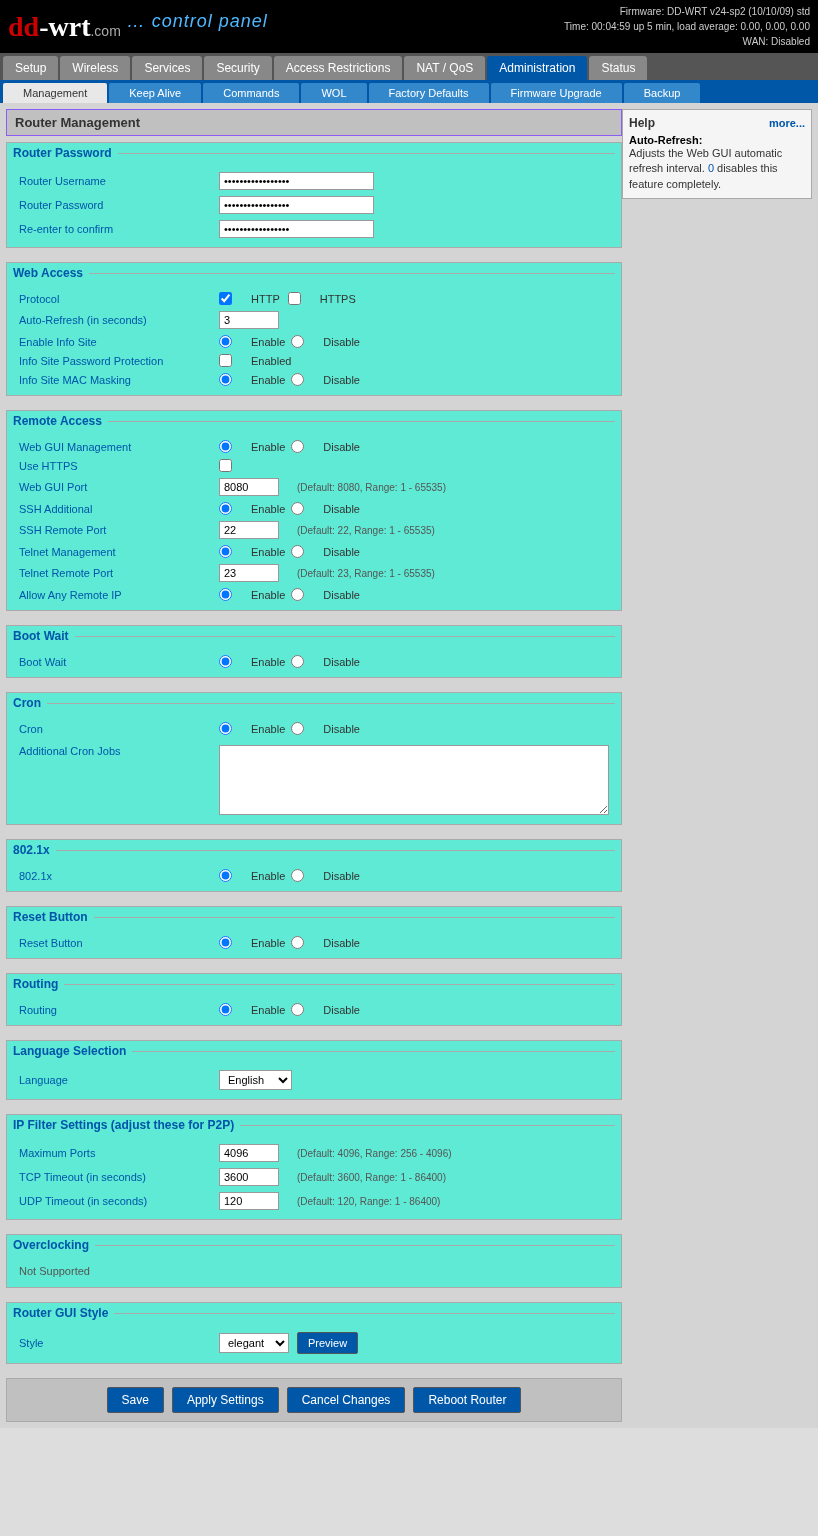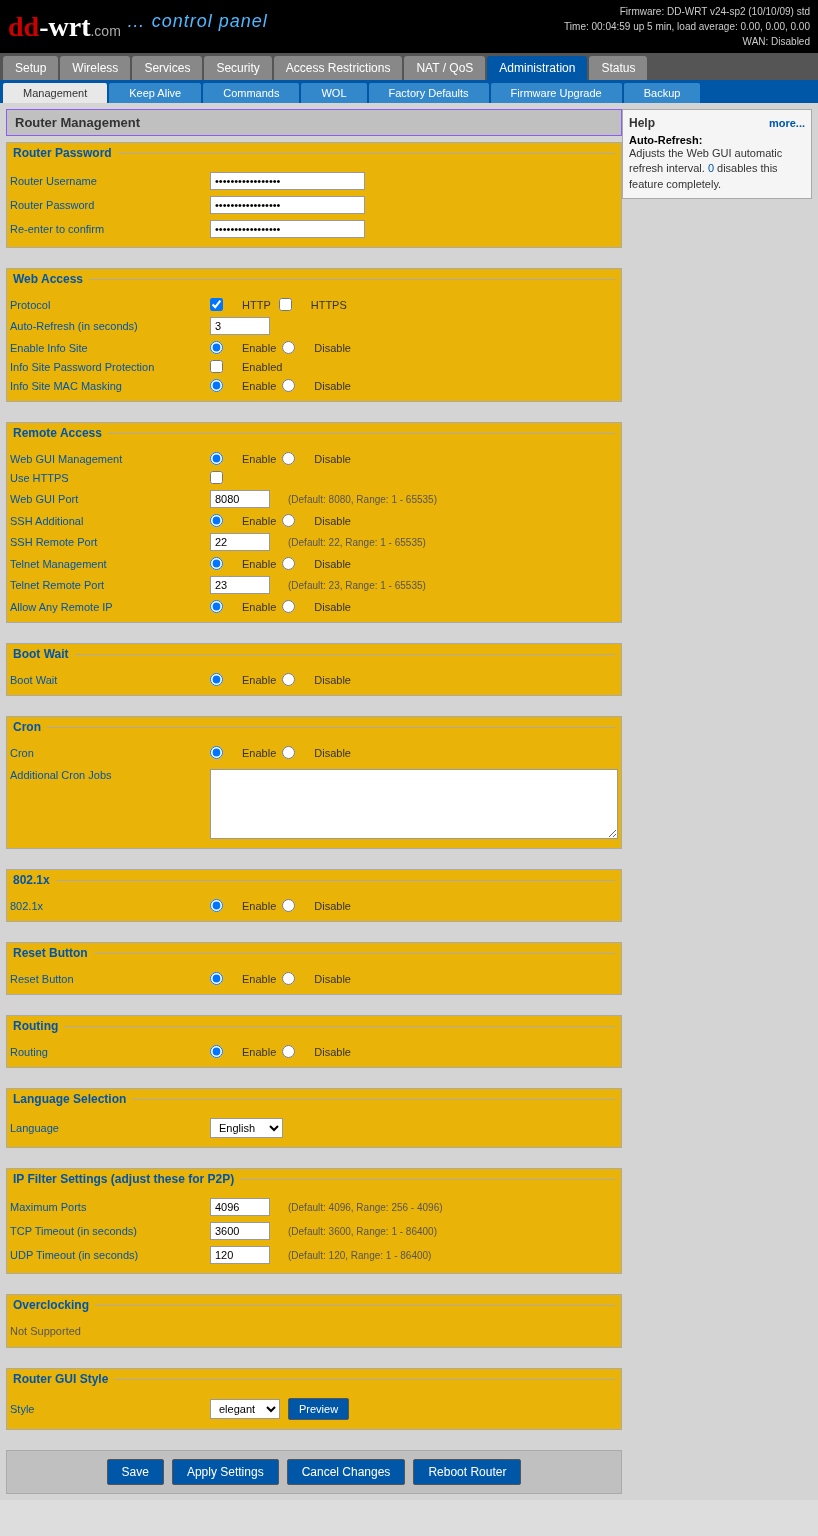--- a/index.html
+++ b/index.html
@@ -25,25 +25,25 @@
     .sub-tab.active { background: #e8e8e8; color: #333; }
 
     
     .main-content { display: flex; gap: 0; padding: 6px; background: #d4d4d4; }
     .content-left { flex: 1; }
     .content-right { width: 190px; }
 
     .page-title { background: #c0c0c0; border: 1px solid #8b5cf6; padding: 5px 8px; font-size: 13px; font-weight: bold; margin-bottom: 6px; }
 
     
-    .section { border: 1px solid #aaa; margin-bottom: 20px; background: #eab308; }
+    .section { border: 1px solid #aaa; margin-bottom: 14px; background: #5eead4; }
     .section-title-bar { display: flex; align-items: center; gap: 6px; padding: 3px 6px; }
     .section-title-bar span { color: #0055aa; font-weight: bold; font-size: 12px; }
     .section-title-bar::after { content: ''; flex: 1; height: 1px; background: #aaa; }
-    .section-body { padding: 6px 3px; }
+    .section-body { padding: 6px 12px; }
 
     .form-row { display: flex; align-items: center; padding: 3px 0; }
     .form-label { width: 200px; color: #0055aa; font-size: 11px; flex-shrink: 0; }
     .form-value { display: flex; align-items: center; gap: 8px; flex: 1; }
     .form-note { color: #555; font-size: 10px; margin-left: 10px; }
 
     input[type="password"], input[type="text"], input[type="number"] {
       border: 1px solid #999; padding: 2px 4px; font-size: 11px; background: #fff;
     }
     input[type="password"] { width: 155px; }

